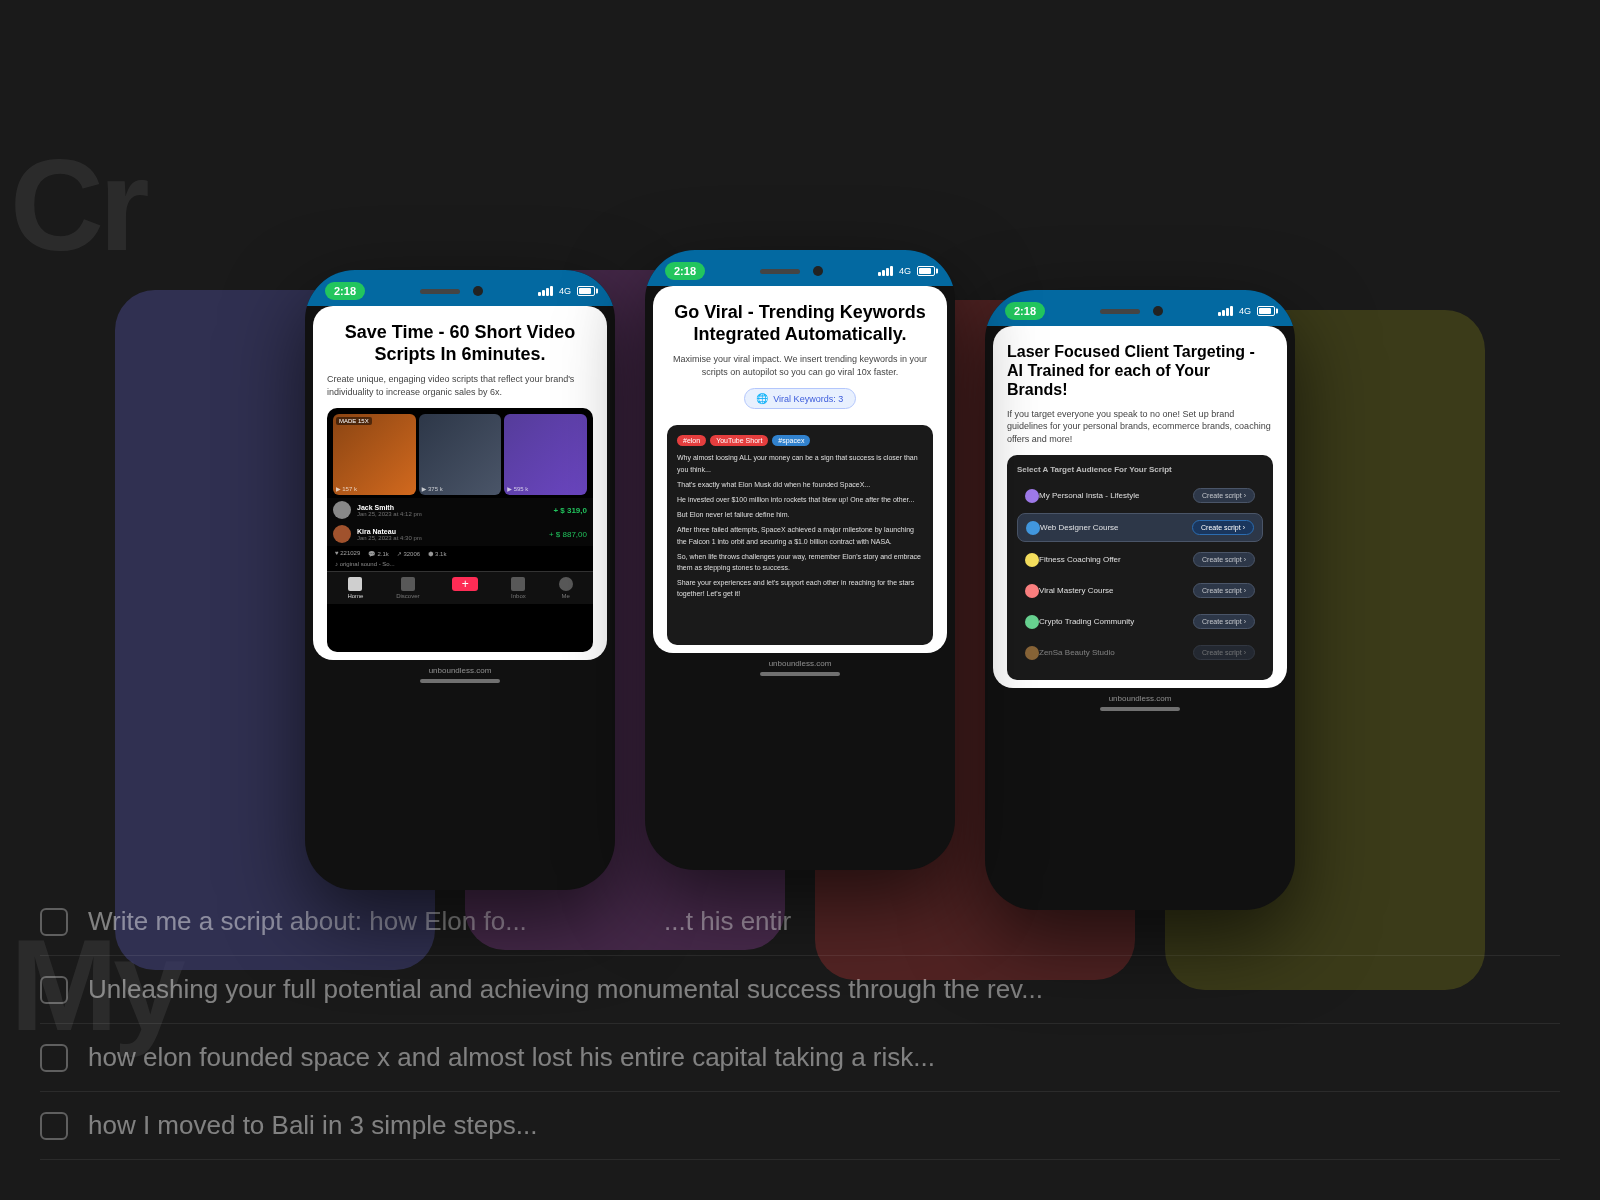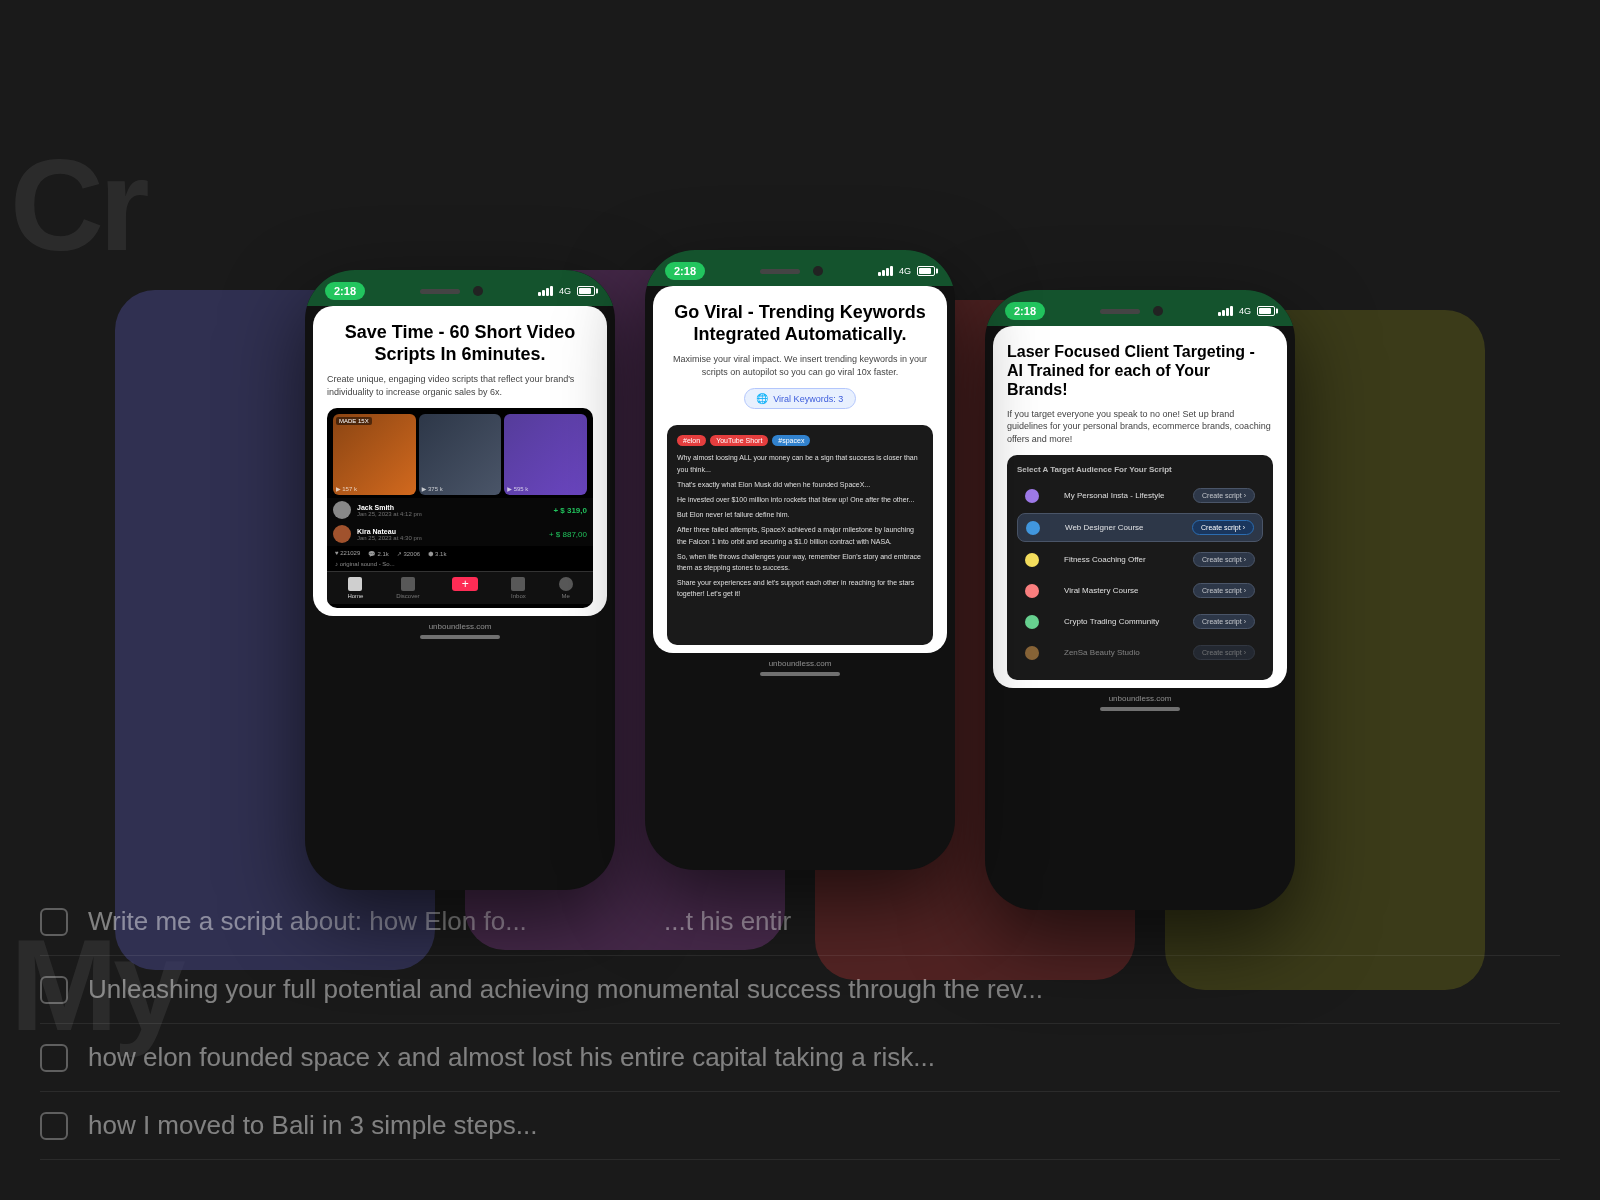--- a/index.html
+++ b/index.html
@@ -117,21 +117,21 @@
       height: 620px;
       margin-top: 80px;
     }
 
     
     .status-bar {
       display: flex;
       justify-content: space-between;
       align-items: center;
       padding: 12px 20px 6px;
-      background: #14532d;
+      background: #0369a1;
     }
     .status-time {
       background: #22c55e;
       color: white;
       font-size: 11px;
       font-weight: 700;
       padding: 3px 9px;
       border-radius: 20px;
     }
     .status-icons {
@@ -197,21 +197,21 @@
       font-size: 9px;
       color: #444;
       text-align: left;
       line-height: 1.4;
       margin-bottom: 10px;
     }
     .p1-tiktok-preview {
       background: #000;
       border-radius: 10px;
       overflow: hidden;
-      height: 200px;
+      height: 244px;
       position: relative;
     }
 
     
     .p2-content {
       padding: 16px 14px 8px;
       background: white;
     }
     .p2-title {
       font-size: 18px;
@@ -292,21 +292,21 @@
     }
     .audience-title {
       font-size: 8px;
       color: rgba(255,255,255,0.7);
       margin-bottom: 8px;
       font-weight: 600;
     }
     .audience-item {
       display: flex;
       align-items: center;
-      gap: 25px;
+      gap: 0;
       padding: 6px 8px;
       border-radius: 8px;
       margin-bottom: 4px;
     }
     .audience-item-active {
       background: #2d3748;
       border: 1px solid #4a5568;
     }
     .audience-dot {
       width: 14px;

